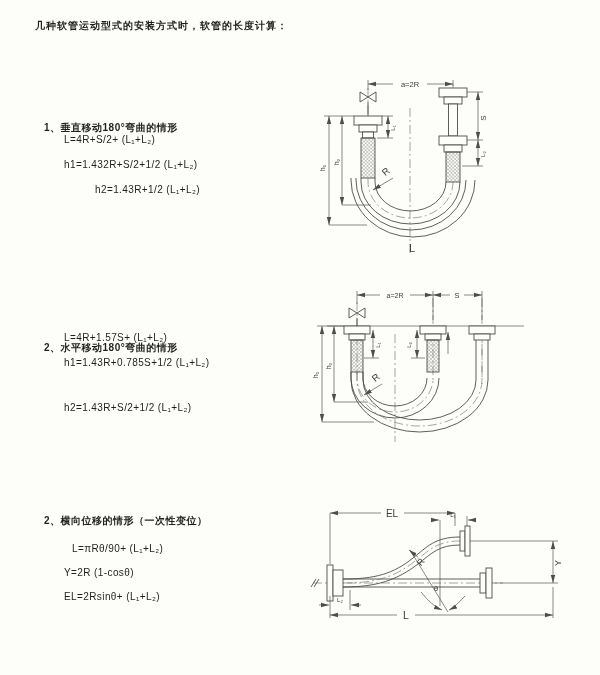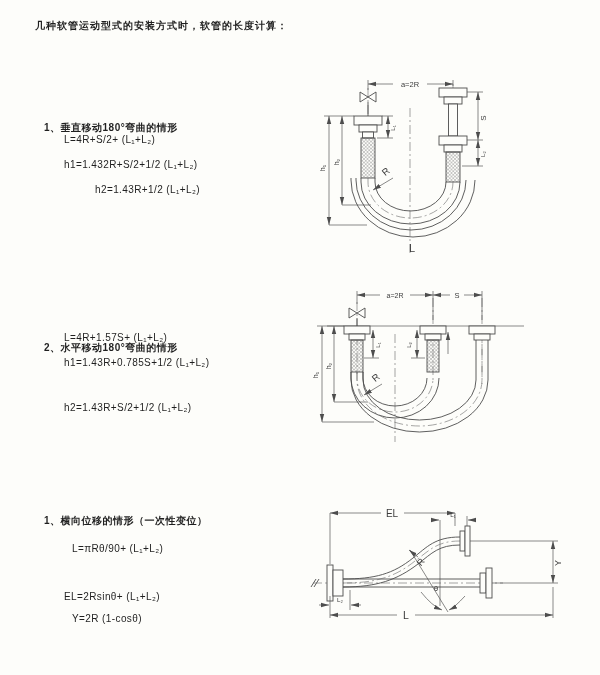--- a/index.html
+++ b/index.html
@@ -40,23 +40,23 @@
 <div class="t-line sec-head" style="left:44px;top:122px;">1、垂直移动180°弯曲的情形</div>
 <div class="t-line formula" style="left:64px;top:134px;">L=4R+S/2+ (L₁+L₂)</div>
 <div class="t-line formula" style="left:64px;top:159px;">h1=1.432R+S/2+1/2 (L₁+L₂)</div>
 <div class="t-line formula" style="left:64px;top:184px;margin-left:31px;">h2=1.43R+1/2 (L₁+L₂)</div>
 
 <div class="t-line sec-head" style="left:44px;top:306px;margin-top:36px;">2、水平移动180°弯曲的情形</div>
 <div class="t-line formula" style="left:64px;top:332px;">L=4R+1.57S+ (L₁+L₂)</div>
 <div class="t-line formula" style="left:64px;top:357px;">h1=1.43R+0.785S+1/2 (L₁+L₂)</div>
 <div class="t-line formula" style="left:64px;top:382px;margin-top:20px;">h2=1.43R+S/2+1/2 (L₁+L₂)</div>
 
-<div class="t-line sec-head" style="left:44px;top:515px;">1、横向位移的情形（一次性变位）</div>
+<div class="t-line sec-head" style="left:44px;top:515px;">2、横向位移的情形（一次性变位）</div>
 <div class="t-line formula" style="left:64px;top:543px;margin-left:8px;">L=πRθ/90+ (L₁+L₂)</div>
-<div class="t-line formula" style="left:72px;top:567px;margin-top:46px;">Y=2R (1-cosθ)</div>
+<div class="t-line formula" style="left:64px;top:567px;">Y=2R (1-cosθ)</div>
 <div class="t-line formula" style="left:64px;top:591px;">EL=2Rsinθ+ (L₁+L₂)</div>
 
 <svg style="left:315px;top:68px;" width="285" height="195" viewBox="0 0 285 195">
   <g>
     <line class="cl" x1="95" y1="40" x2="95" y2="188"></line>
     <line class="cl" x1="53" y1="20" x2="53" y2="70"></line>
     <line class="cl" x1="138" y1="16" x2="138" y2="84"></line>
   </g>
 
   <g>

